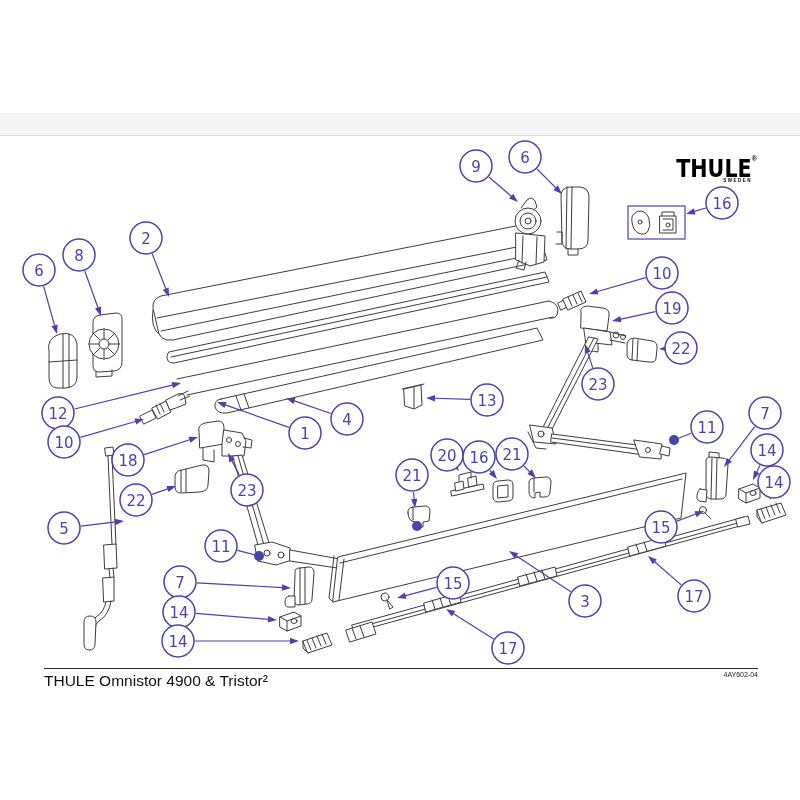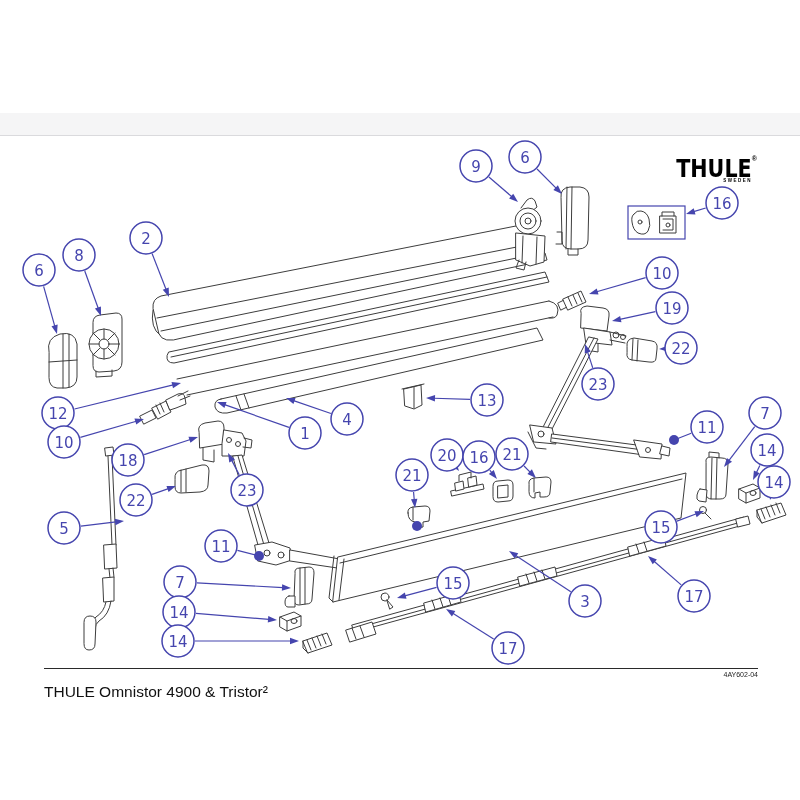--- a/index.html
+++ b/index.html
@@ -9,21 +9,21 @@
           background:#f5f5f6;border-bottom:1px solid #dadadd;}
   .brand{position:absolute;top:157px;right:43px;text-align:right;color:#000;}
   .brand-row{white-space:nowrap;}
   .brand-name{display:inline-block;font-family:"DejaVu Sans",sans-serif;font-weight:900;
               font-size:24px;line-height:24px;letter-spacing:0px;
               transform:scaleX(0.86);transform-origin:100% 50%;}
   .brand-reg{font-size:7px;vertical-align:top;position:relative;top:-2px;font-weight:700;}
   .brand-sub{font-size:4.5px;letter-spacing:1.5px;font-weight:700;margin-top:-3px;padding-right:5px;}
   .diagram{position:absolute;left:0;top:0;width:800px;height:800px;}
   .footer-line{position:absolute;left:44px;top:668px;width:714px;border-top:1.3px solid #2a2a2a;}
-  .footer-left{position:absolute;left:44px;top:672px;font-size:15.5px;color:#111;margin-top:11px;}
+  .footer-left{position:absolute;left:44px;top:672px;font-size:15.5px;color:#111;}
   .footer-right{position:absolute;right:42px;top:671px;font-size:7px;color:#222;}
   svg .part{stroke:#3d3d3d;stroke-width:1;fill:none;stroke-linejoin:round;stroke-linecap:round;}
   svg .partf{stroke:#3d3d3d;stroke-width:1;fill:#ffffff;stroke-linejoin:round;stroke-linecap:round;}
 </style>
 </head>
 <body>
 
 <div class="topbar"></div>
 
 <div class="brand">

